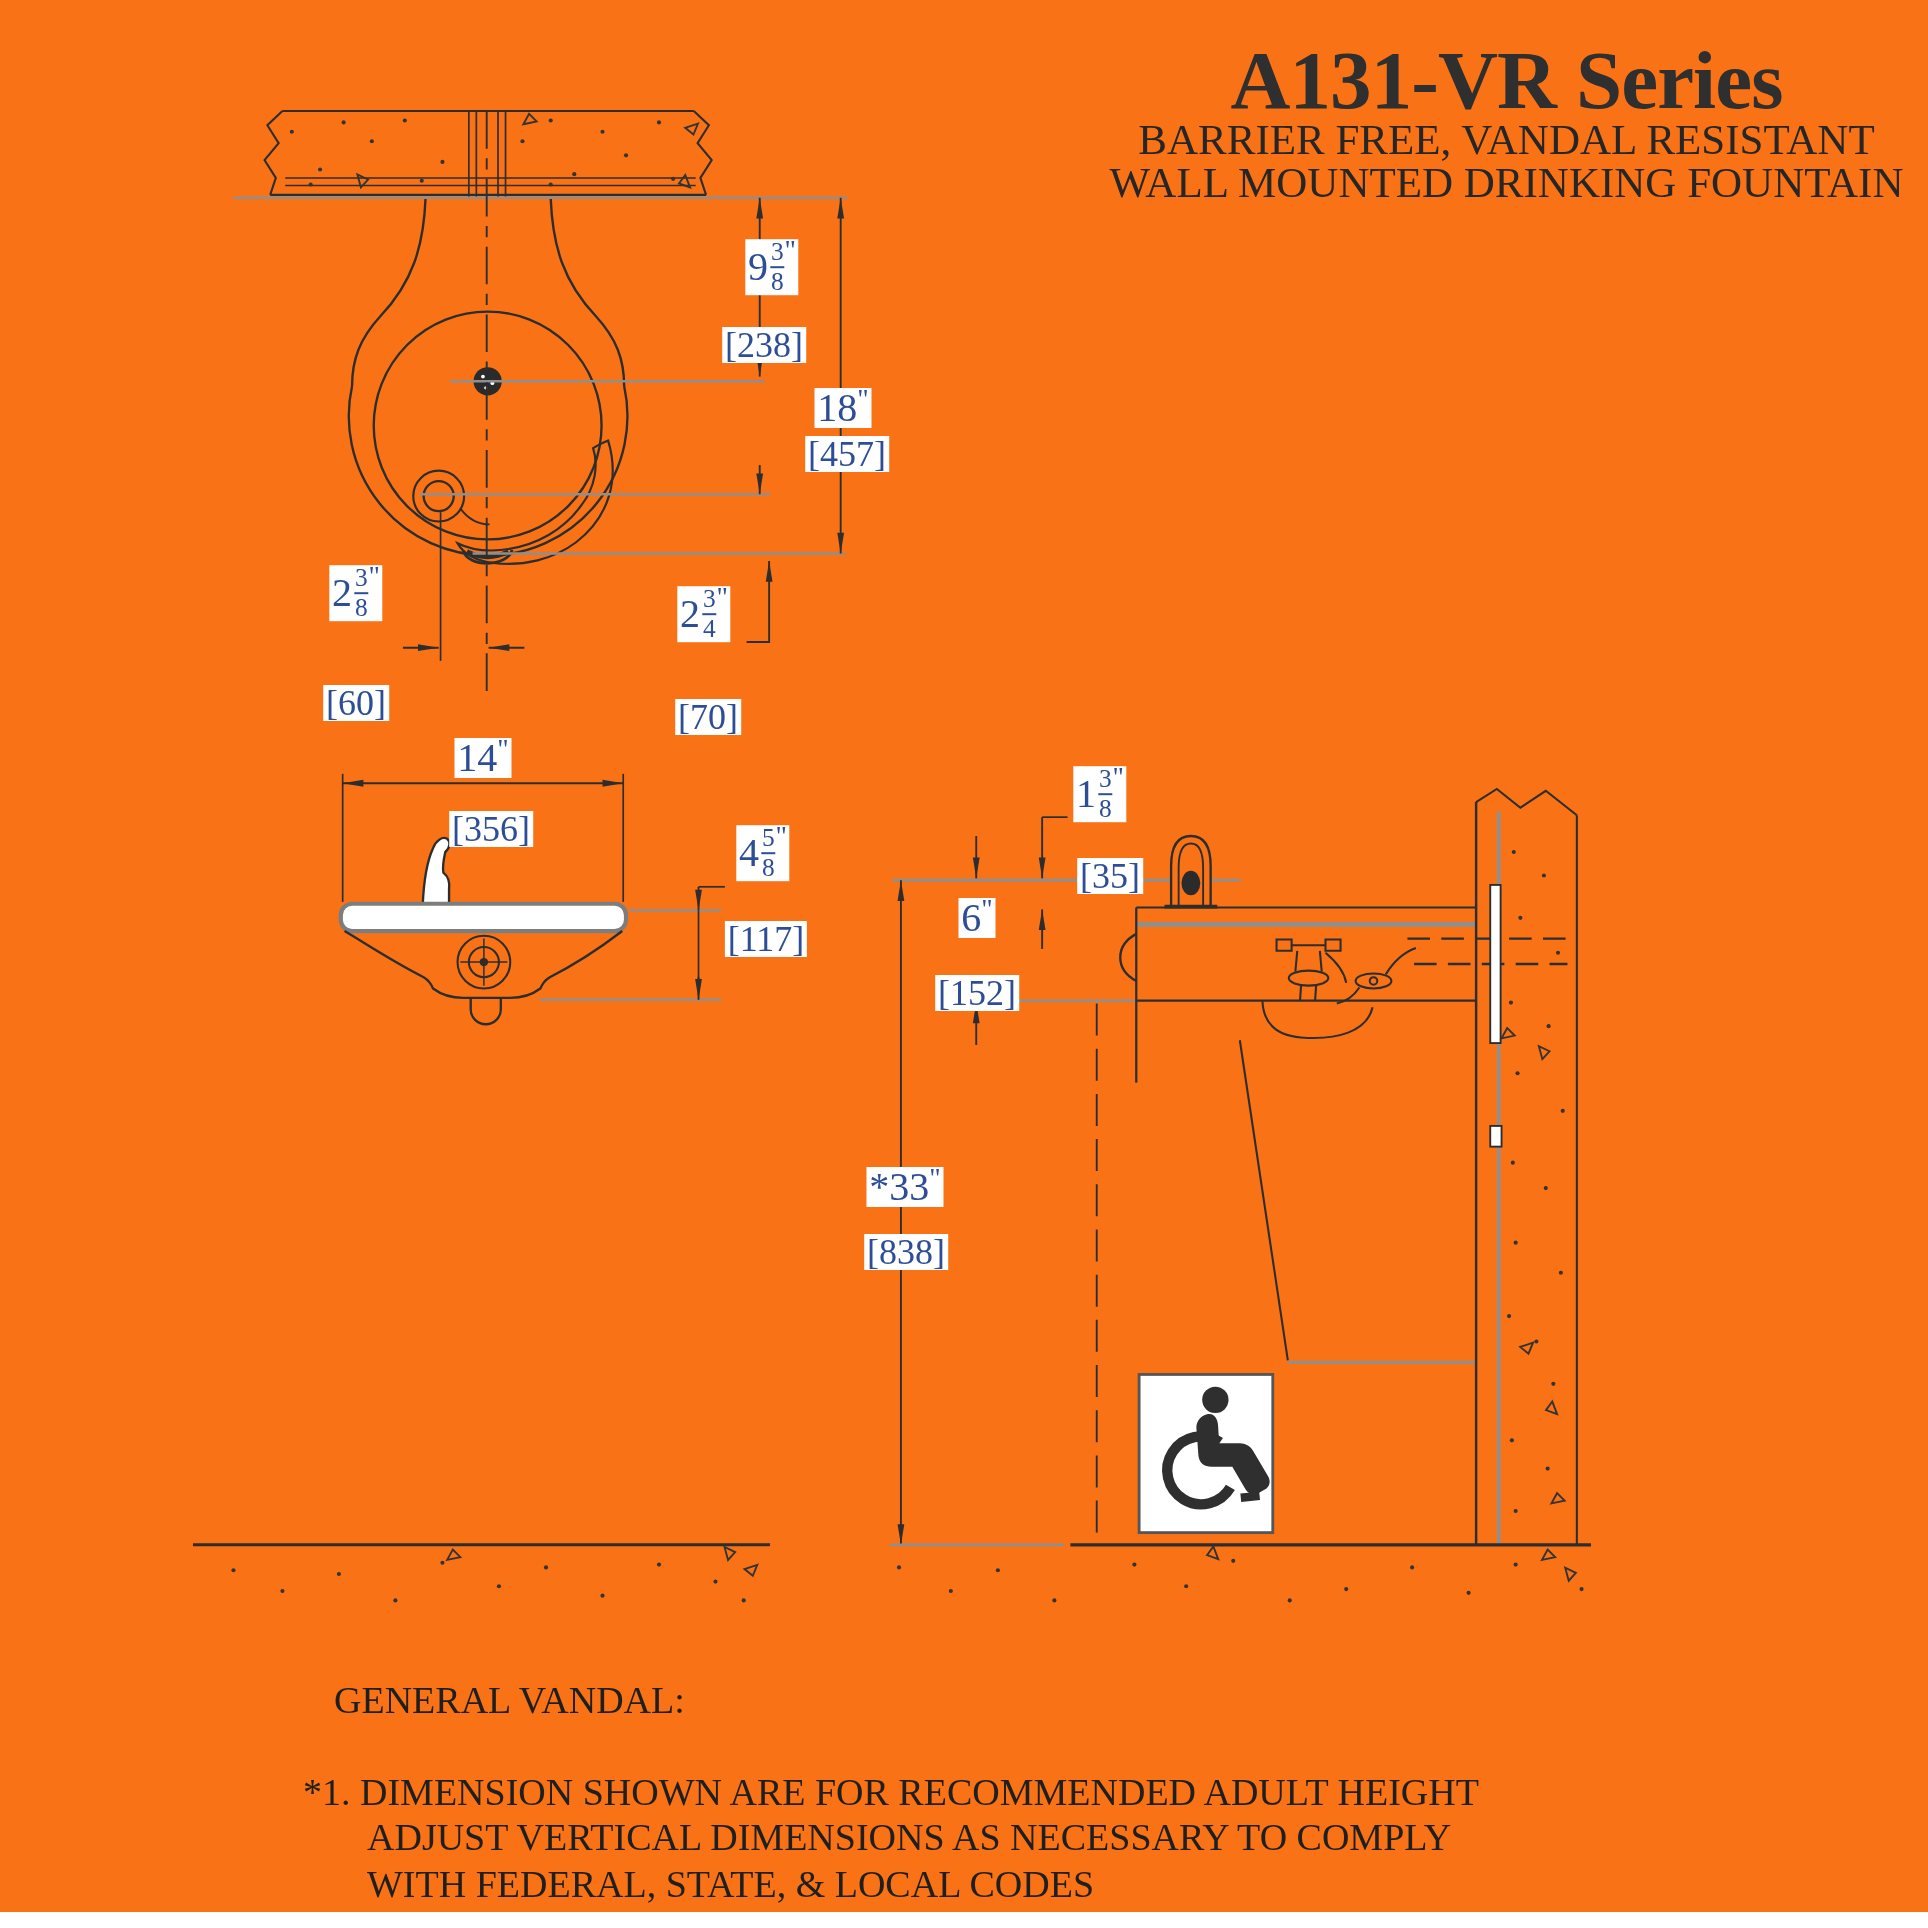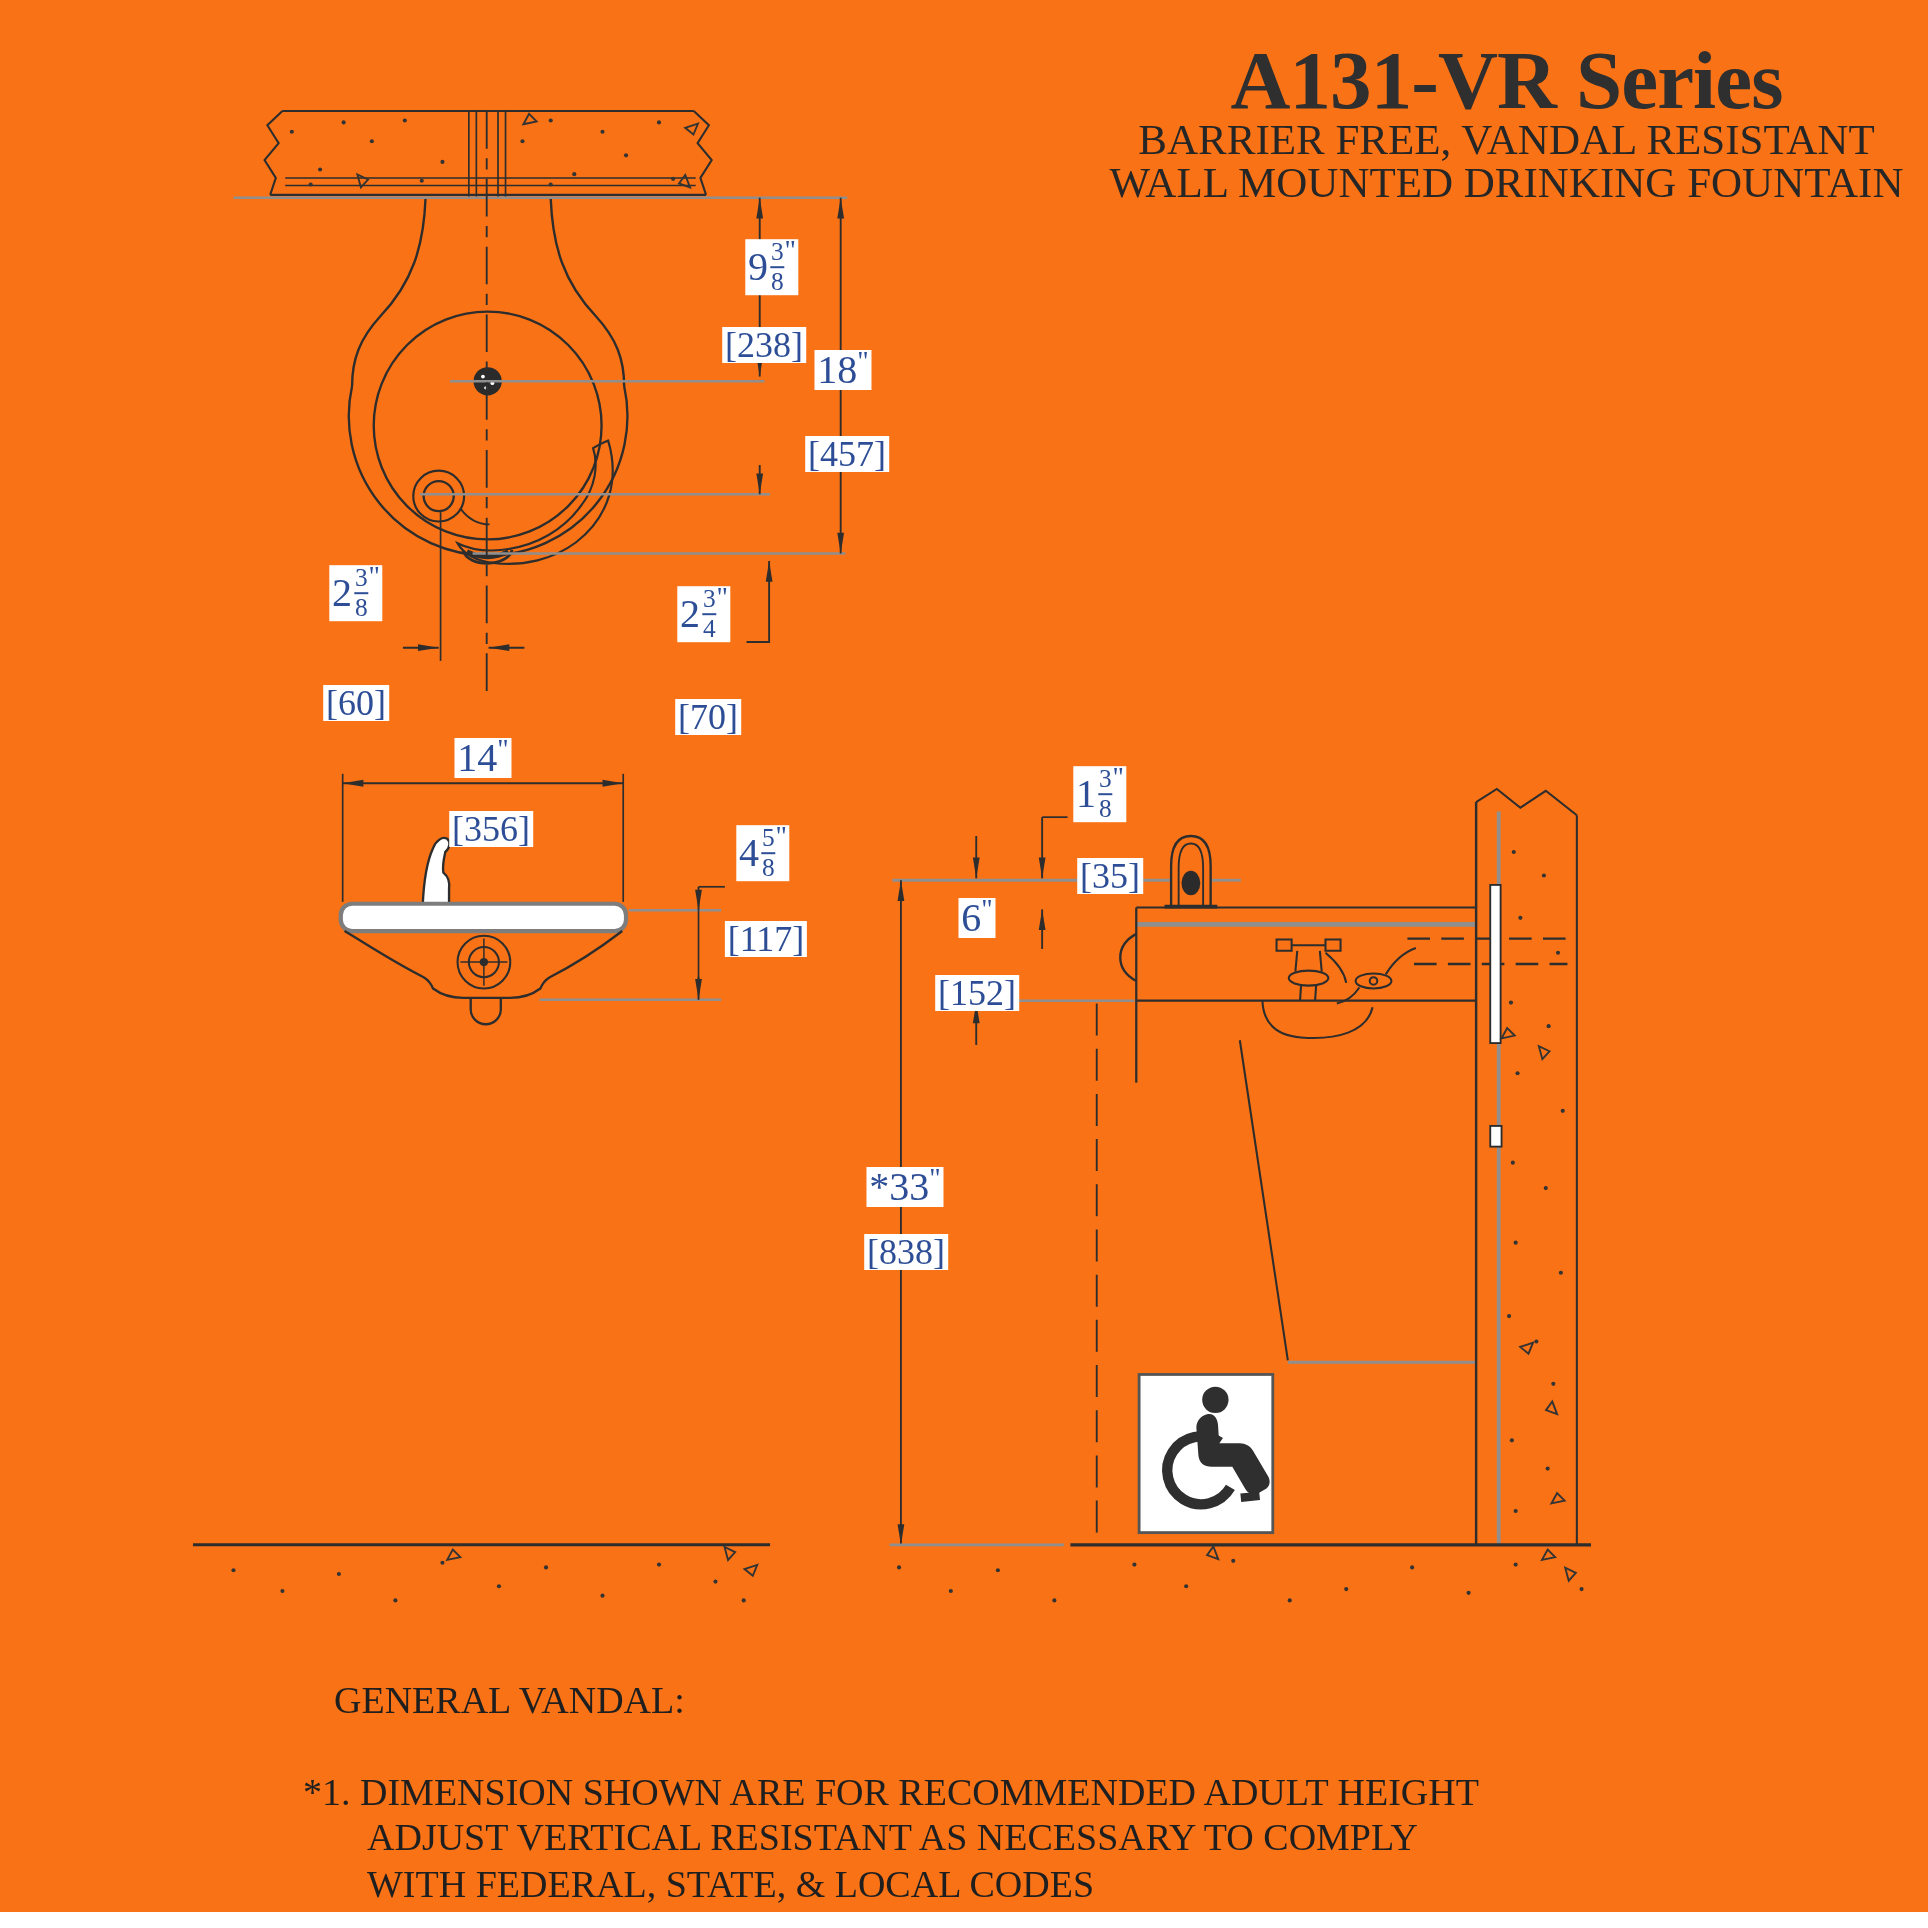--- a/index.html
+++ b/index.html
@@ -308,21 +308,21 @@
 <div class="lbl dim" style="left:772px;top:267px">
   <span class="w">9</span>
       <span class="fr">
         <span class="fn">3</span>
         <span class="fd">8</span>
       </span>
       <span class="u">"</span>
 </div>
 <div class="lbl mm" style="left:764px;top:322px">[238]</div>
 
-<div class="lbl dim" style="left:843px;top:370px">
+<div class="lbl dim" style="left:843px;top:408px">
   <span class="w">18</span>
       <span class="u">"</span>
 </div>
 <div class="lbl mm" style="left:847px;top:431px">[457]</div>
 
 <div class="lbl dim" style="left:356px;top:593px">
   <span class="w">2</span>
       <span class="fr">
         <span class="fn">3</span>
         <span class="fd">8</span>
@@ -374,17 +374,17 @@
 <div class="lbl mm" style="left:977px;top:970px">[152]</div>
 
 <div class="lbl dim" style="left:905px;top:1187px">
   <span class="w">*33</span>
       <span class="u">"</span>
 </div>
 <div class="lbl mm" style="left:906px;top:1229px">[838]</div>
 
 <div class="lbl note" style="left:334px;top:1678px">GENERAL VANDAL:</div>
 <div class="lbl note" style="left:303px;top:1770px">*1. DIMENSION SHOWN ARE FOR RECOMMENDED ADULT HEIGHT</div>
-<div class="lbl note" style="left:367px;top:1815px">ADJUST VERTICAL RESISTANT AS NECESSARY TO COMPLY</div>
+<div class="lbl note" style="left:367px;top:1815px">ADJUST VERTICAL DIMENSIONS AS NECESSARY TO COMPLY</div>
 <div class="lbl note" style="left:367px;top:1862px">WITH FEDERAL, STATE,  &amp; LOCAL CODES</div>
 
 </div>
 
 
 </body></html>

